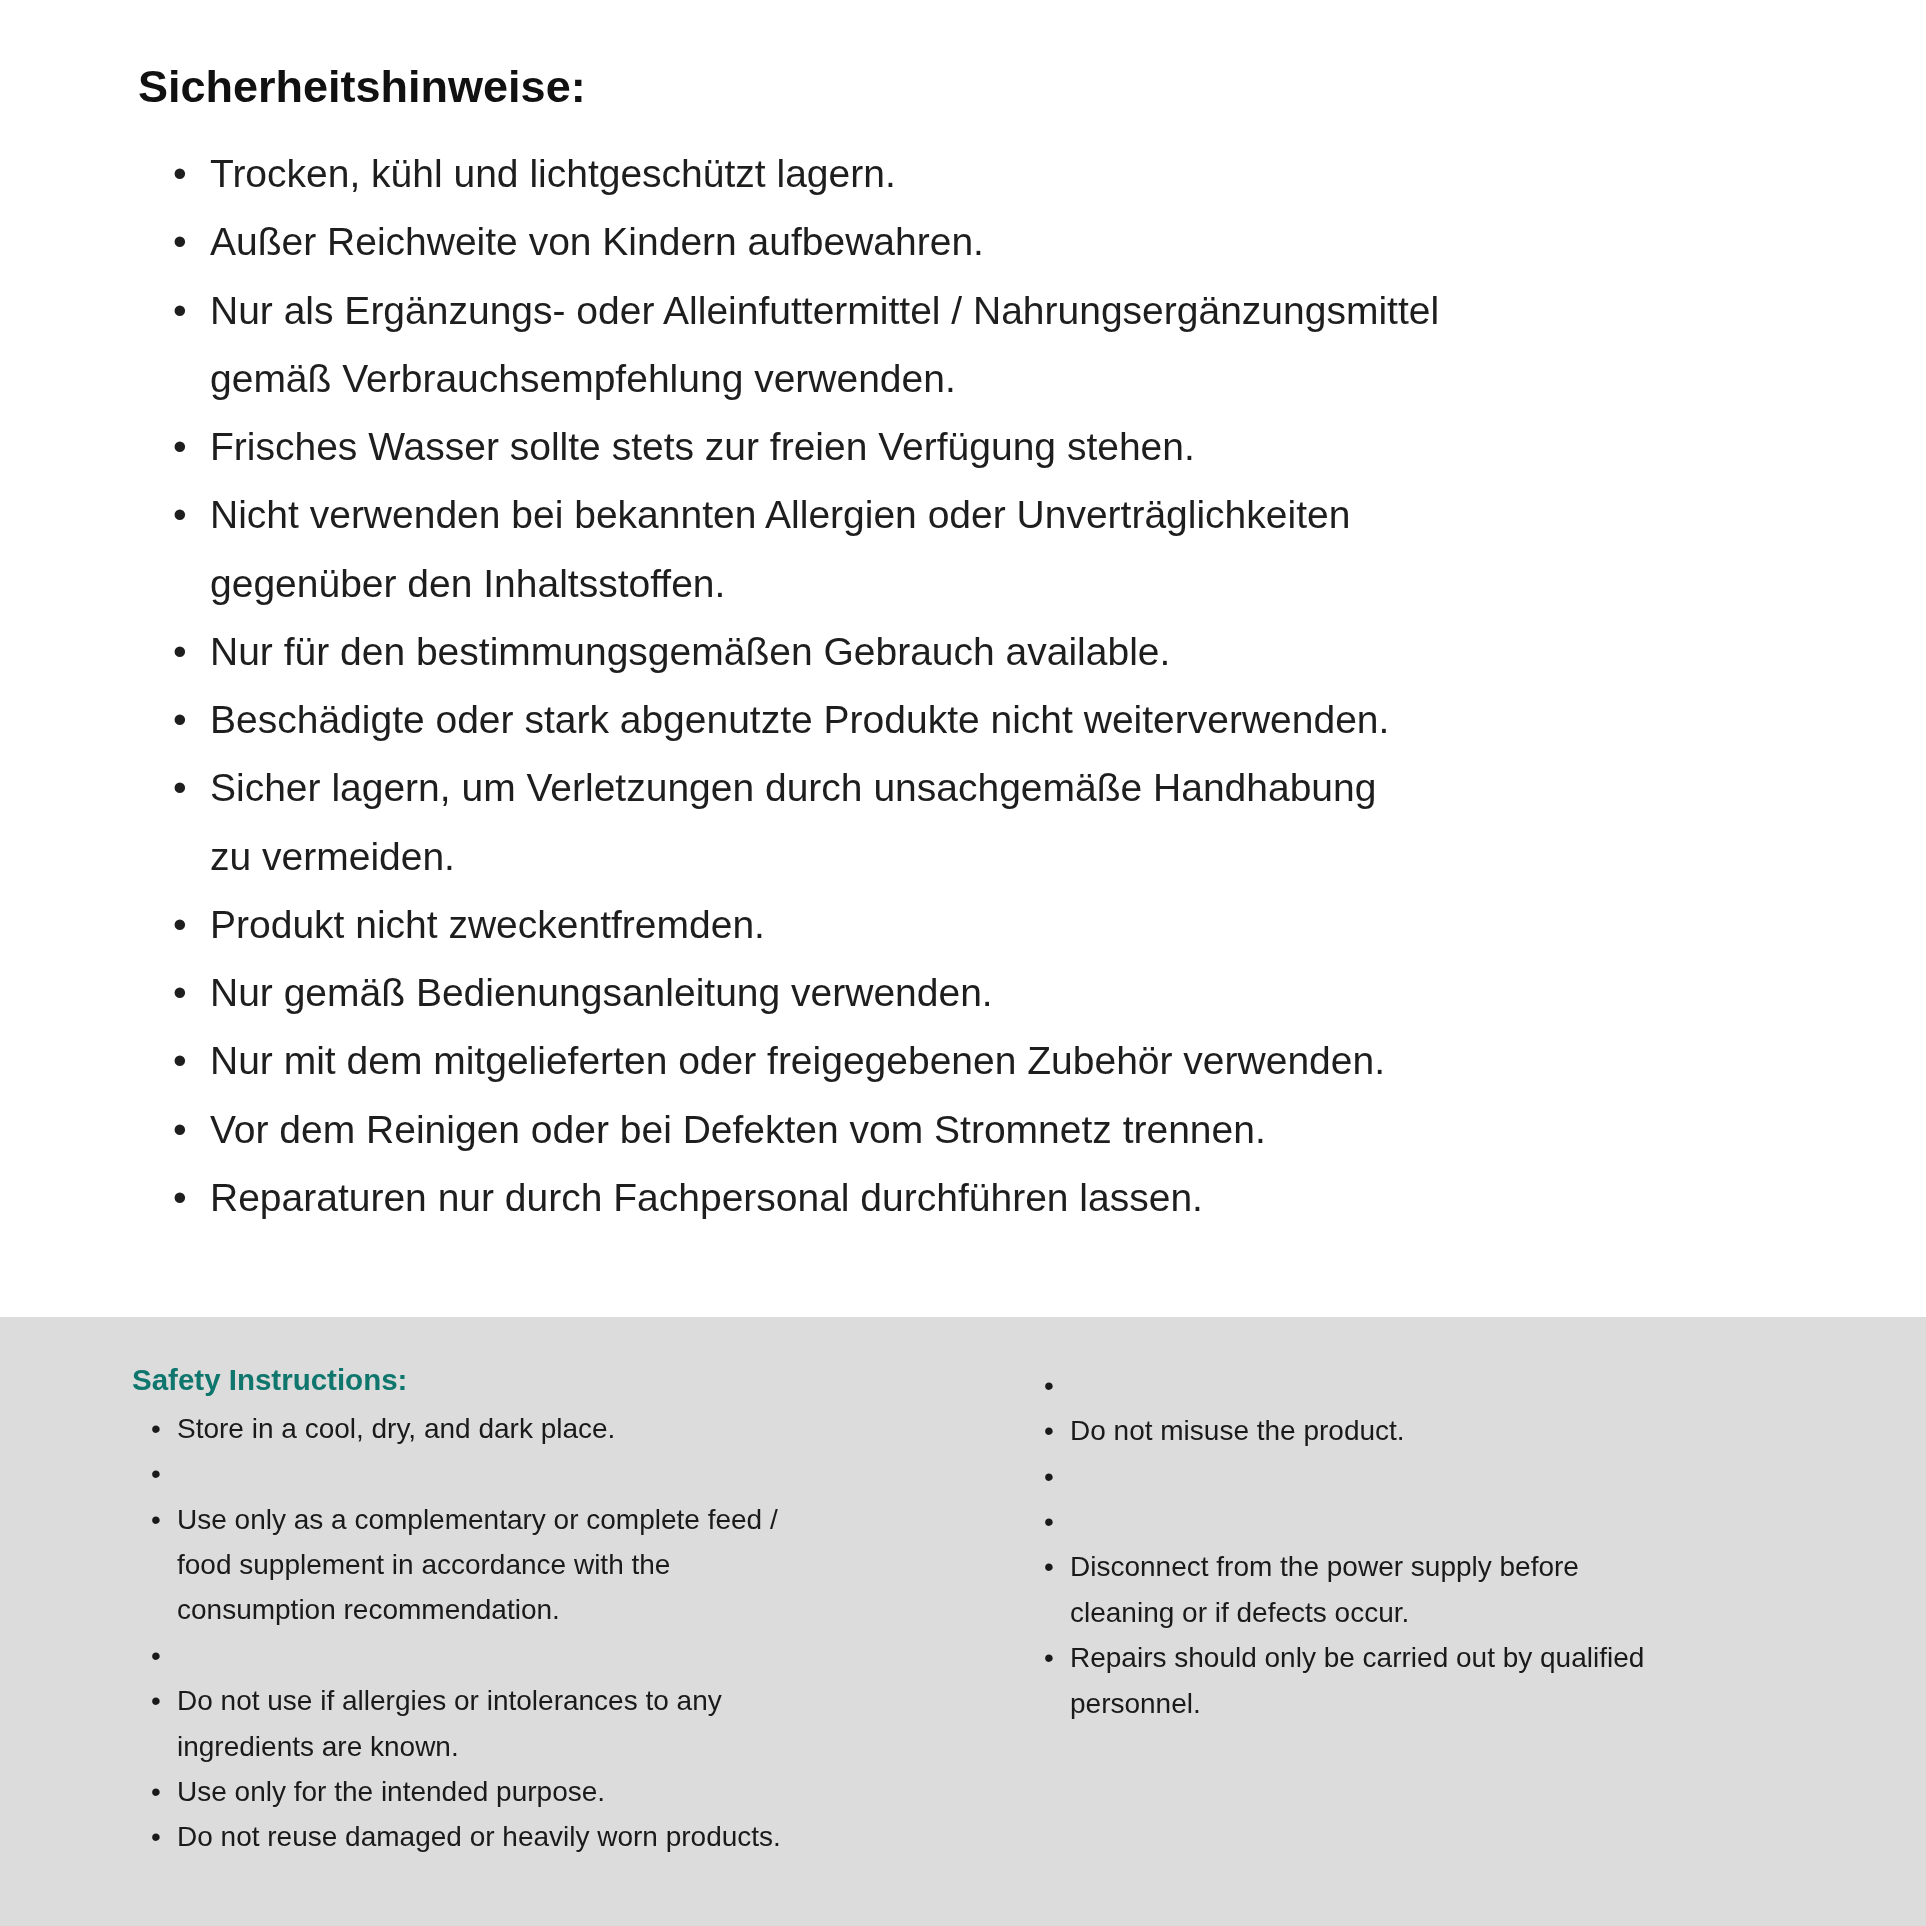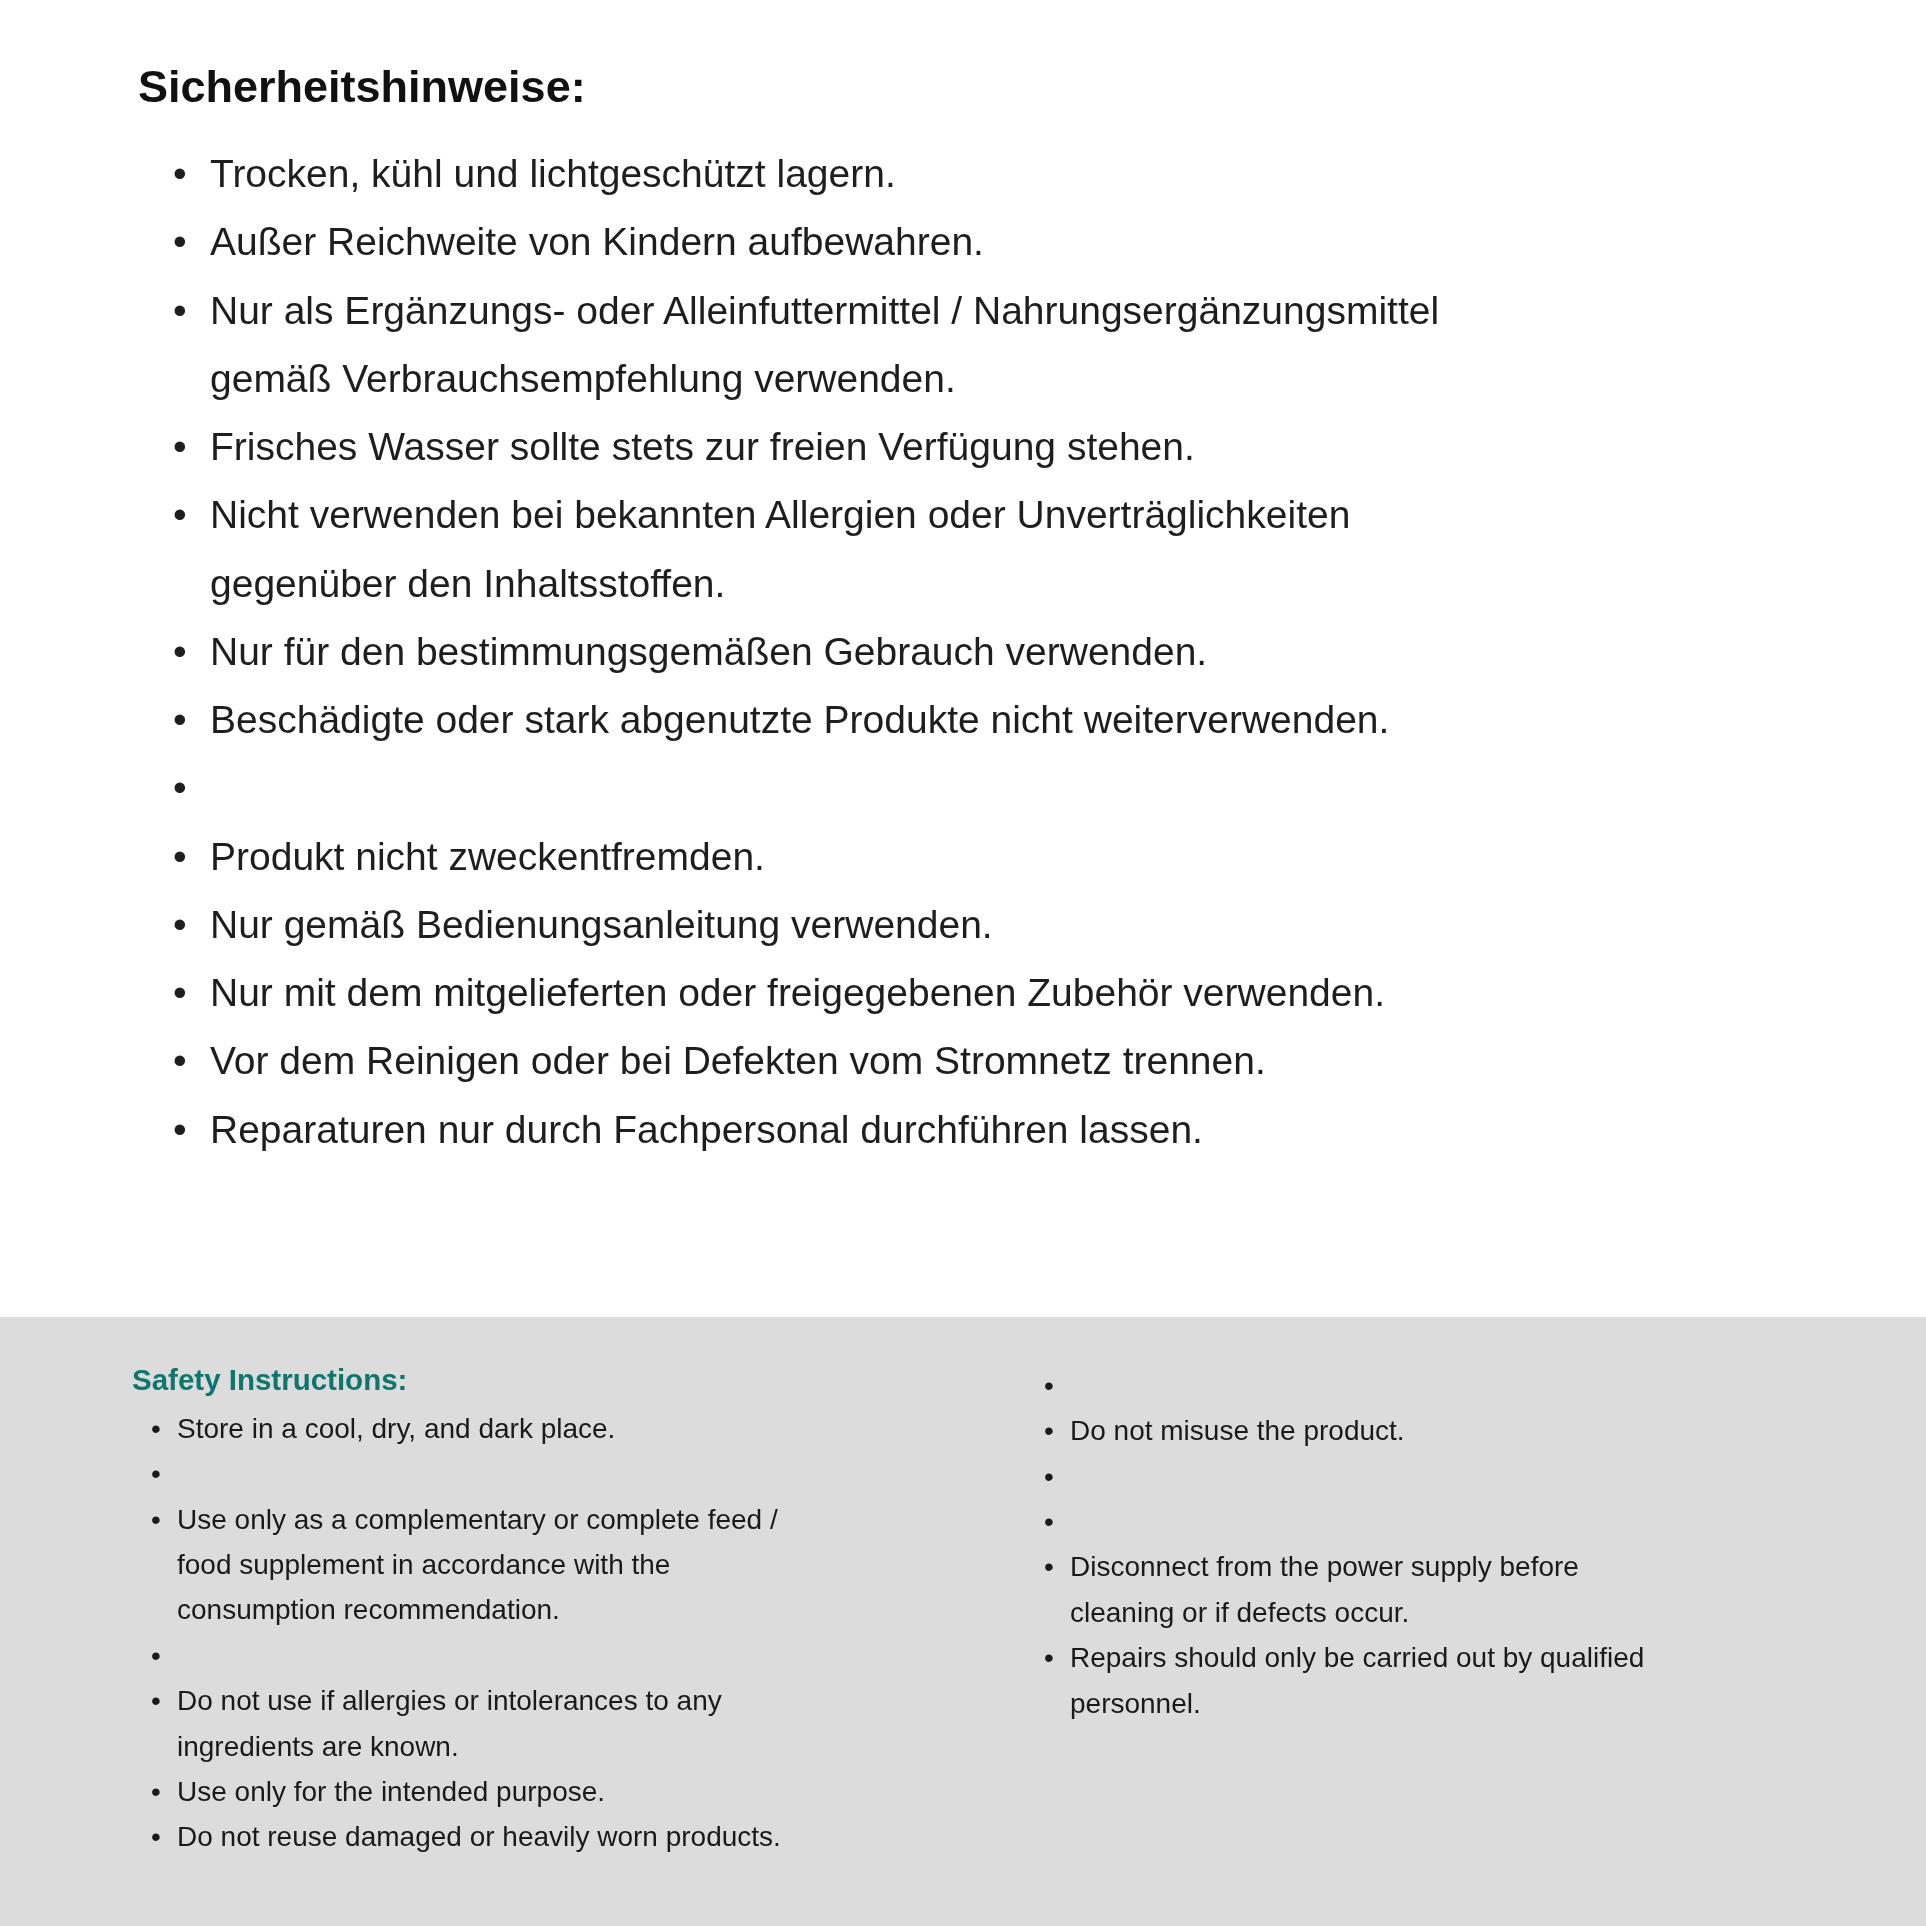--- a/index.html
+++ b/index.html
@@ -121,28 +121,30 @@
         <span class="bullet">•</span>
         <span class="item-text">Frisches Wasser sollte stets zur freien Verfügung stehen.</span>
       </div>
         <div class="de-item">
         <span class="bullet">•</span>
         <span class="item-text">Nicht verwenden bei bekannten Allergien oder Unverträglichkeiten
 gegenüber den Inhaltsstoffen.</span>
       </div>
         <div class="de-item">
         <span class="bullet">•</span>
-        <span class="item-text">Nur für den bestimmungsgemäßen Gebrauch verwenden.</span>
+        <span class="item-text">Nur für den bestimmungsgemäßen Gebrauch available.</span>
       </div>
         <div class="de-item">
         <span class="bullet">•</span>
         <span class="item-text">Beschädigte oder stark abgenutzte Produkte nicht weiterverwenden.</span>
       </div>
         <div class="de-item">
         <span class="bullet">•</span>
+        <span class="item-text">Sicher lagern, um Verletzungen durch unsachgemäße Handhabung
+zu vermeiden.</span>
       </div>
         <div class="de-item">
         <span class="bullet">•</span>
         <span class="item-text">Produkt nicht zweckentfremden.</span>
       </div>
         <div class="de-item">
         <span class="bullet">•</span>
         <span class="item-text">Nur gemäß Bedienungsanleitung verwenden.</span>
       </div>
         <div class="de-item">

